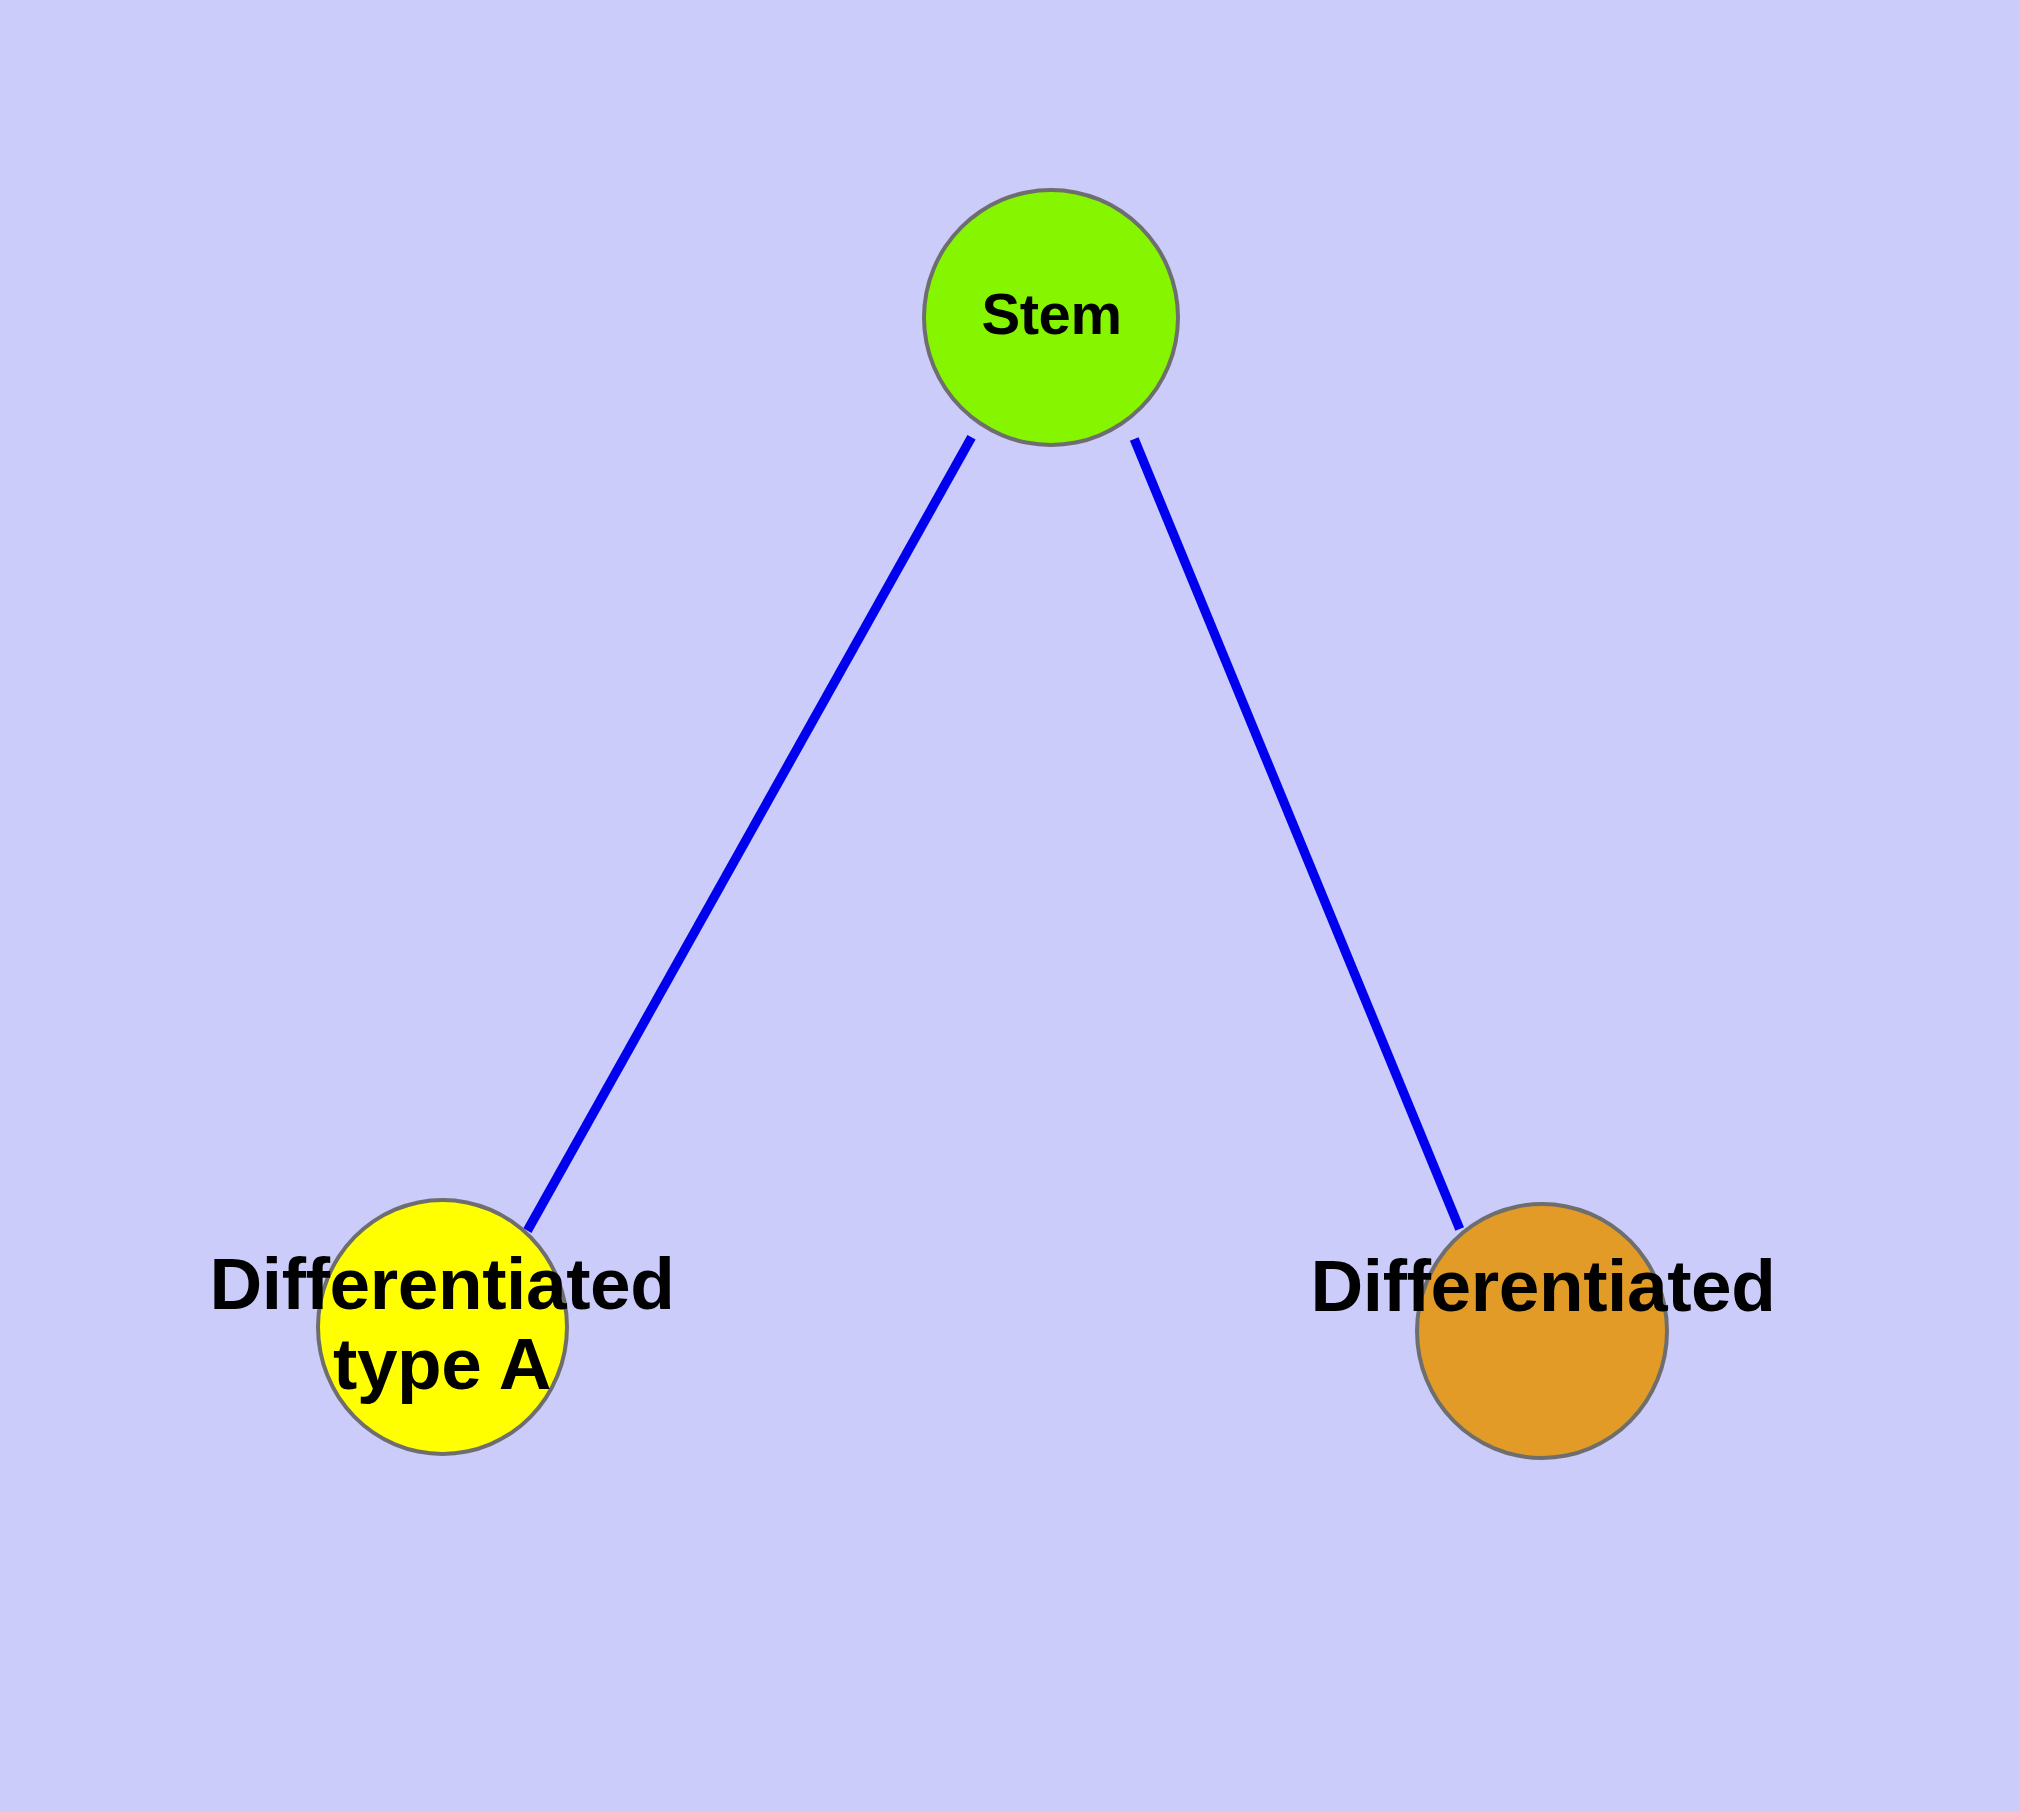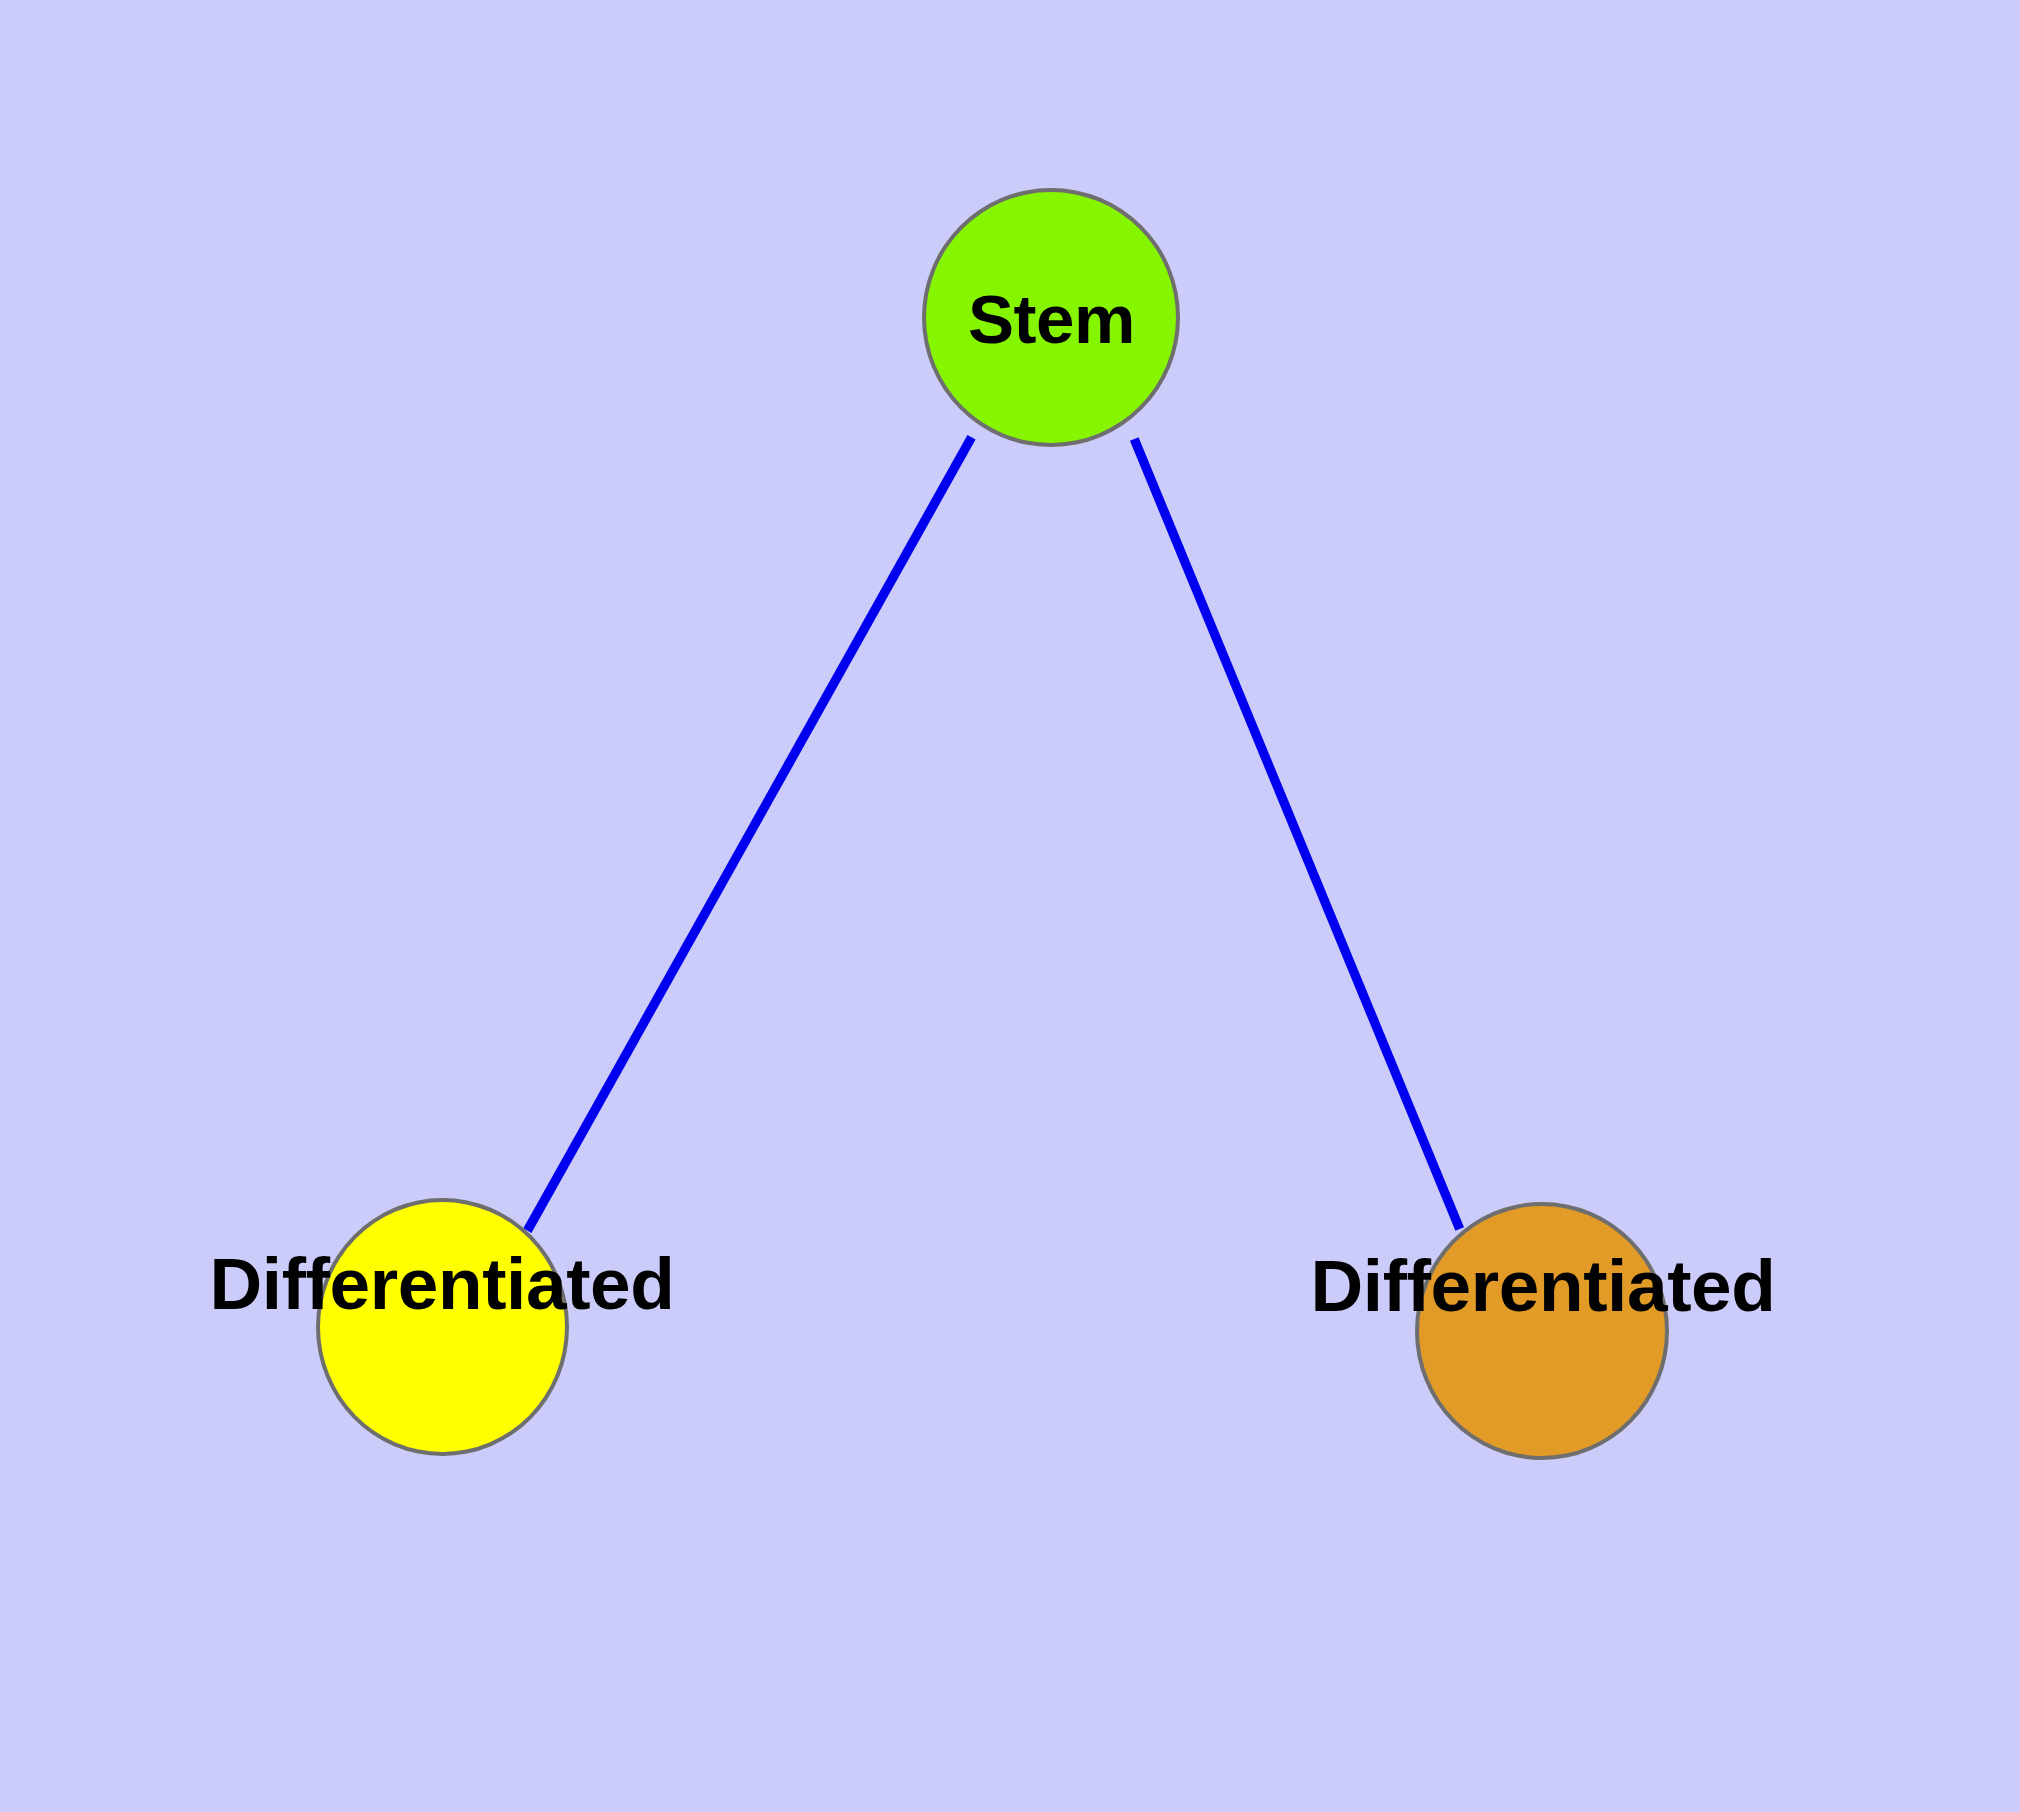--- a/index.html
+++ b/index.html
@@ -56,21 +56,21 @@
     left: 922px;
     top: 188px;
     width: 258px;
     height: 259px;
     background: #86f600;
   }
   #node-stem .node-label {
     left: 797px;
     top: 282px;
     width: 509px;
-    font-size: 69px;
+    font-size: 58px;
   }
 
   
   #node-diff-a .node-circle {
     left: 316px;
     top: 1198px;
     width: 253px;
     height: 258px;
     background: #ffff00;
   }
@@ -110,20 +110,21 @@
     <div class="node-circle"></div>
     <div class="node-label">
       <div>Stem</div>
     </div>
   </div>
 
   <div class="node" id="node-diff-a">
     <div class="node-circle"></div>
     <div class="node-label">
       <div>Differentiated</div>
+      <div>type A</div>
     </div>
   </div>
 
   <div class="node" id="node-diff-b">
     <div class="node-circle"></div>
     <div class="node-label">
       <div>Differentiated</div>
     </div>
   </div>
 

